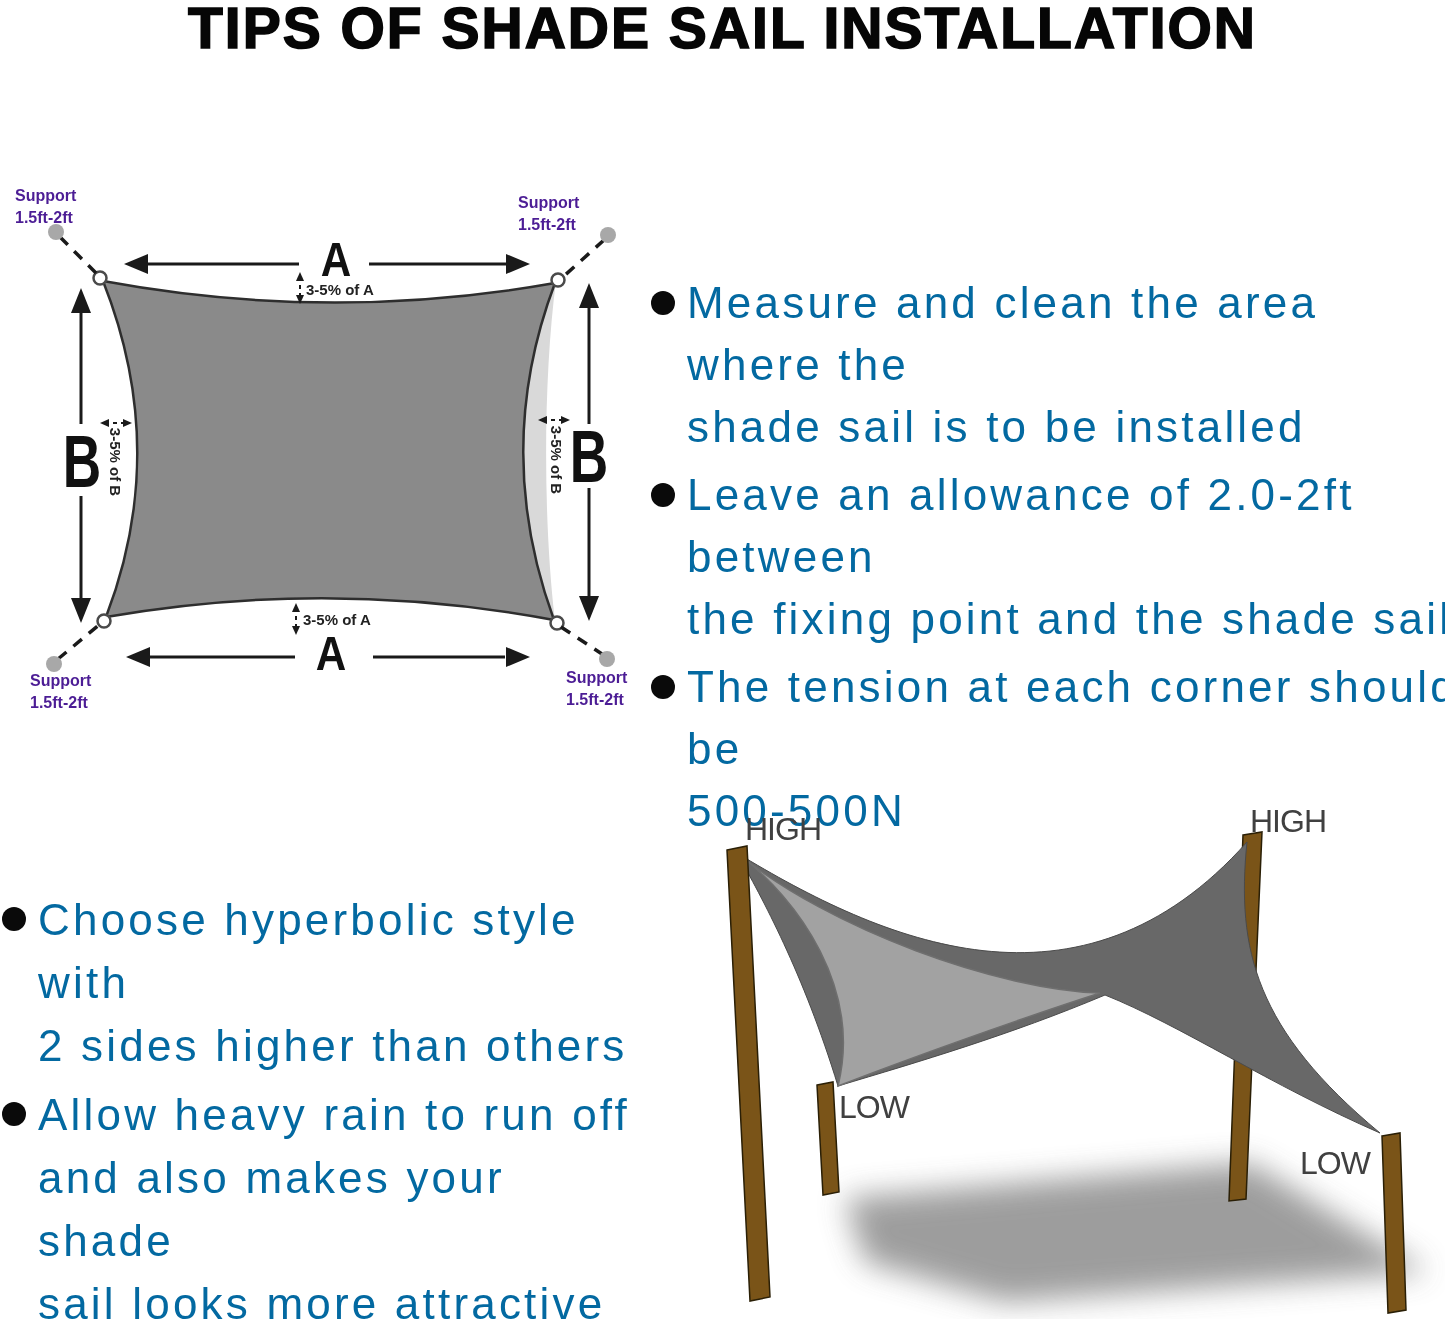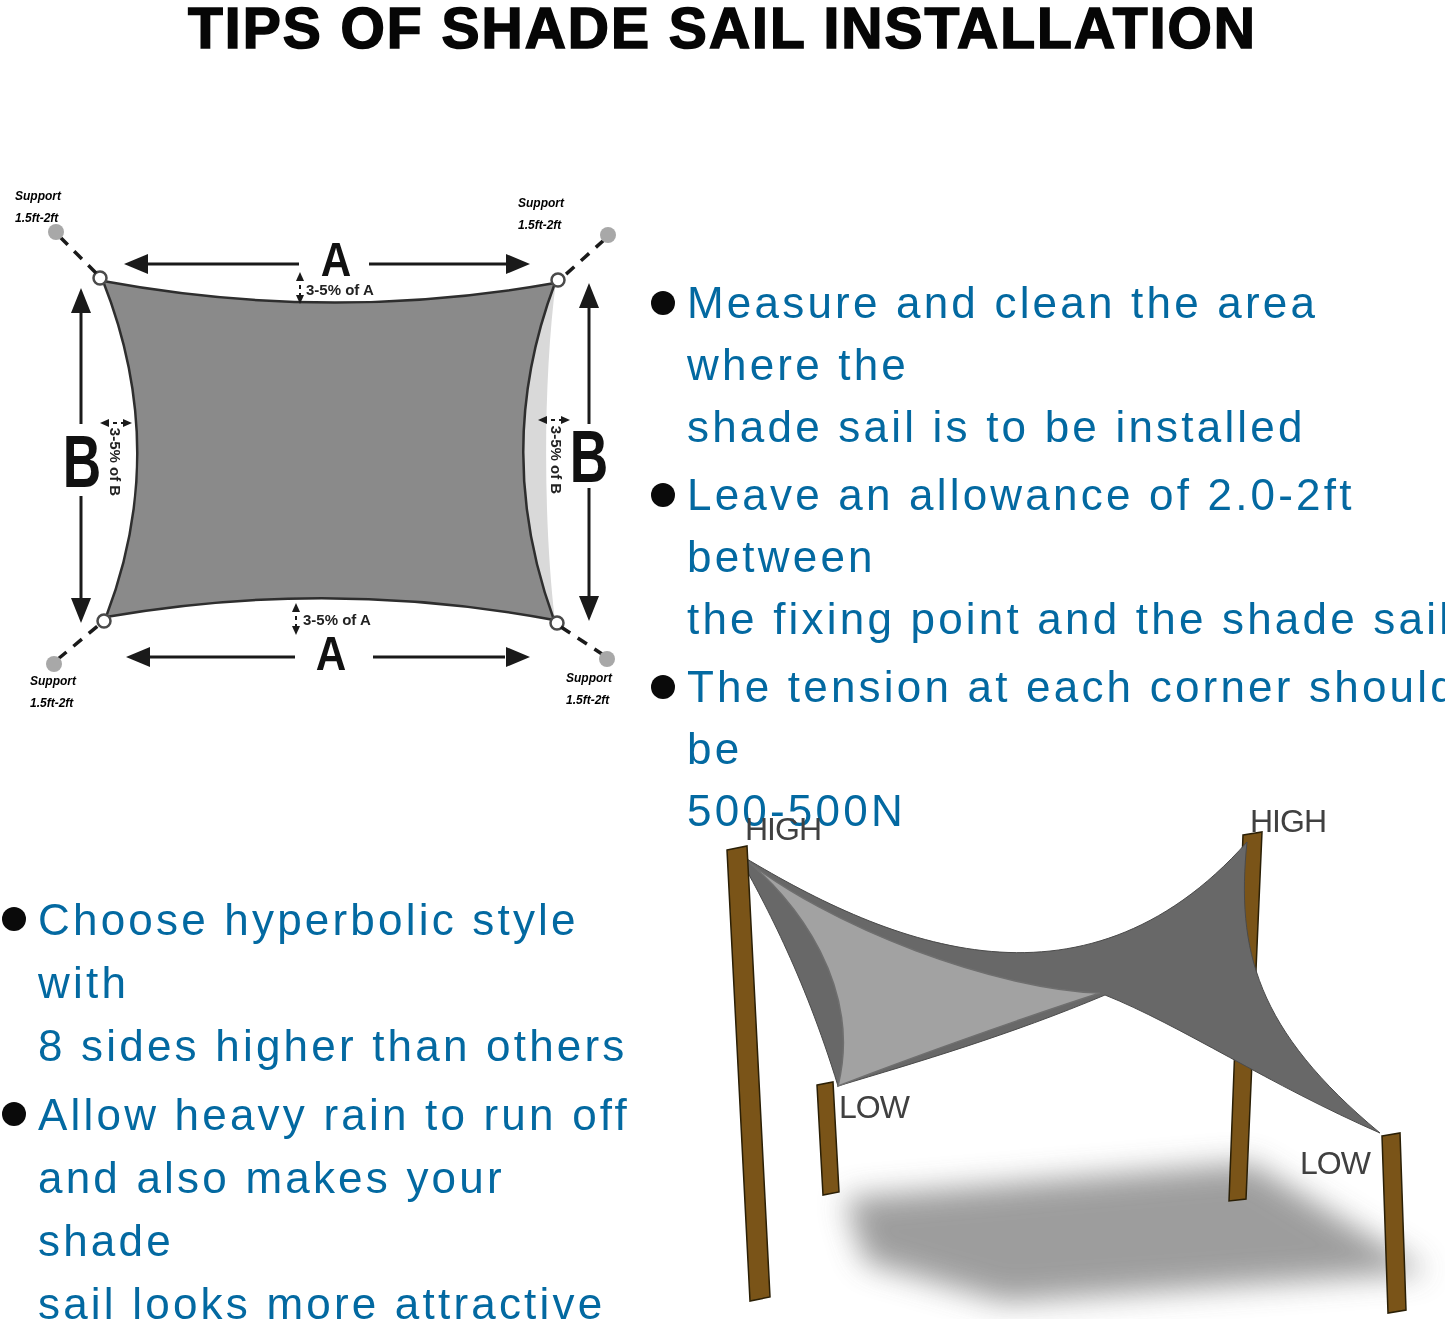--- a/index.html
+++ b/index.html
@@ -8,23 +8,22 @@
     font-family:"Liberation Sans", sans-serif;color:#151515;overflow:hidden;
   }
   .abs{position:absolute;}
   #title{
     top:-2px;left:0;width:1445px;text-align:center;
     font-size:57px;font-weight:700;line-height:60px;letter-spacing:2px;
     color:#060606;-webkit-text-stroke:1.6px #060606;white-space:nowrap;
   }
   #scene{top:0;left:0;}
   .support{
-    font-size:12px;font-weight:700;line-height:22px;color:#000000;
+    font-size:16px;font-weight:700;line-height:22px;color:#4c1d95;
     white-space:pre-line;
-    font-style:italic;
   }
   .dimA{font-size:48px;font-weight:700;color:#111;line-height:48px;transform:translateX(-50%) scaleX(.88);}
   .dimB{font-size:74px;font-weight:700;color:#111;line-height:74px;transform:translateX(-50%) scaleX(.72);}
   .tol{font-size:15px;font-weight:700;color:#222;line-height:16px;white-space:nowrap;}
   .tol.rot{transform:translate(-50%,-50%) rotate(90deg);}
   .tips{width:810px;}
   .tip-item{display:flex;align-items:flex-start;margin:0 0 6px 0;}
   .tip-bullet{
     flex:0 0 auto;width:24px;height:24px;border-radius:50%;background:#0a0a0a;
     margin-top:19px;
@@ -181,21 +180,21 @@
     <span class="tip-bullet"></span>
     <span class="tip-text">The tension at each corner should be
 500-500N</span>
   </div>
 </div>
 
 <div id="tips-left" class="abs tips">
   <div class="tip-item">
     <span class="tip-bullet"></span>
     <span class="tip-text">Choose hyperbolic style with
-8 sides higher than others</span>
+2 sides higher than others</span>
   </div>
   <div class="tip-item">
     <span class="tip-bullet"></span>
     <span class="tip-text">Allow heavy rain to run off
 and also makes your shade
 sail looks more attractive</span>
   </div>
 </div>
 
 <div class="abs pole-label" style="left:745px;top:812px;">HIGH</div>

